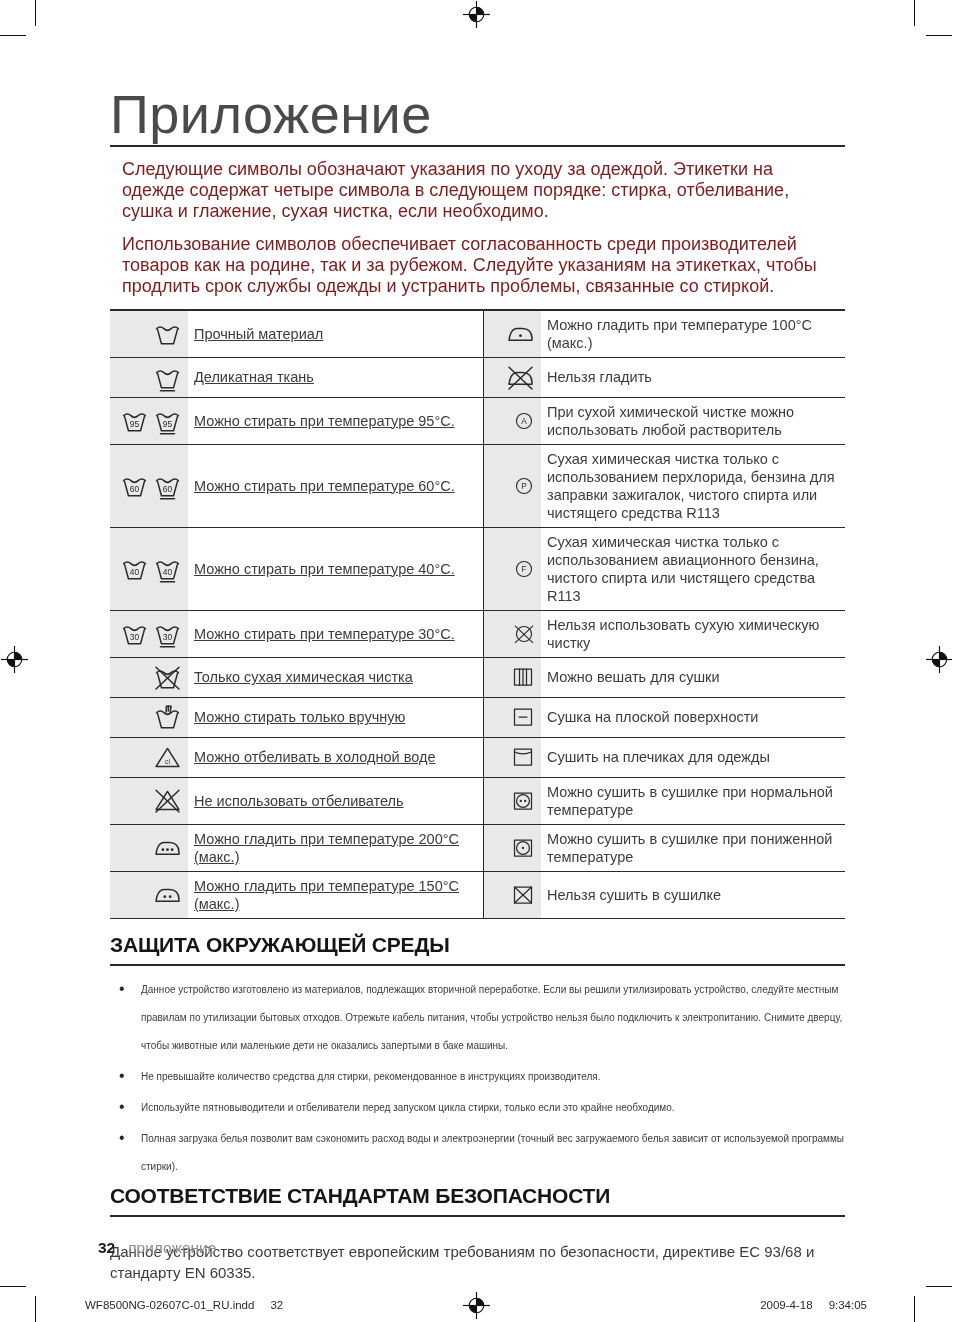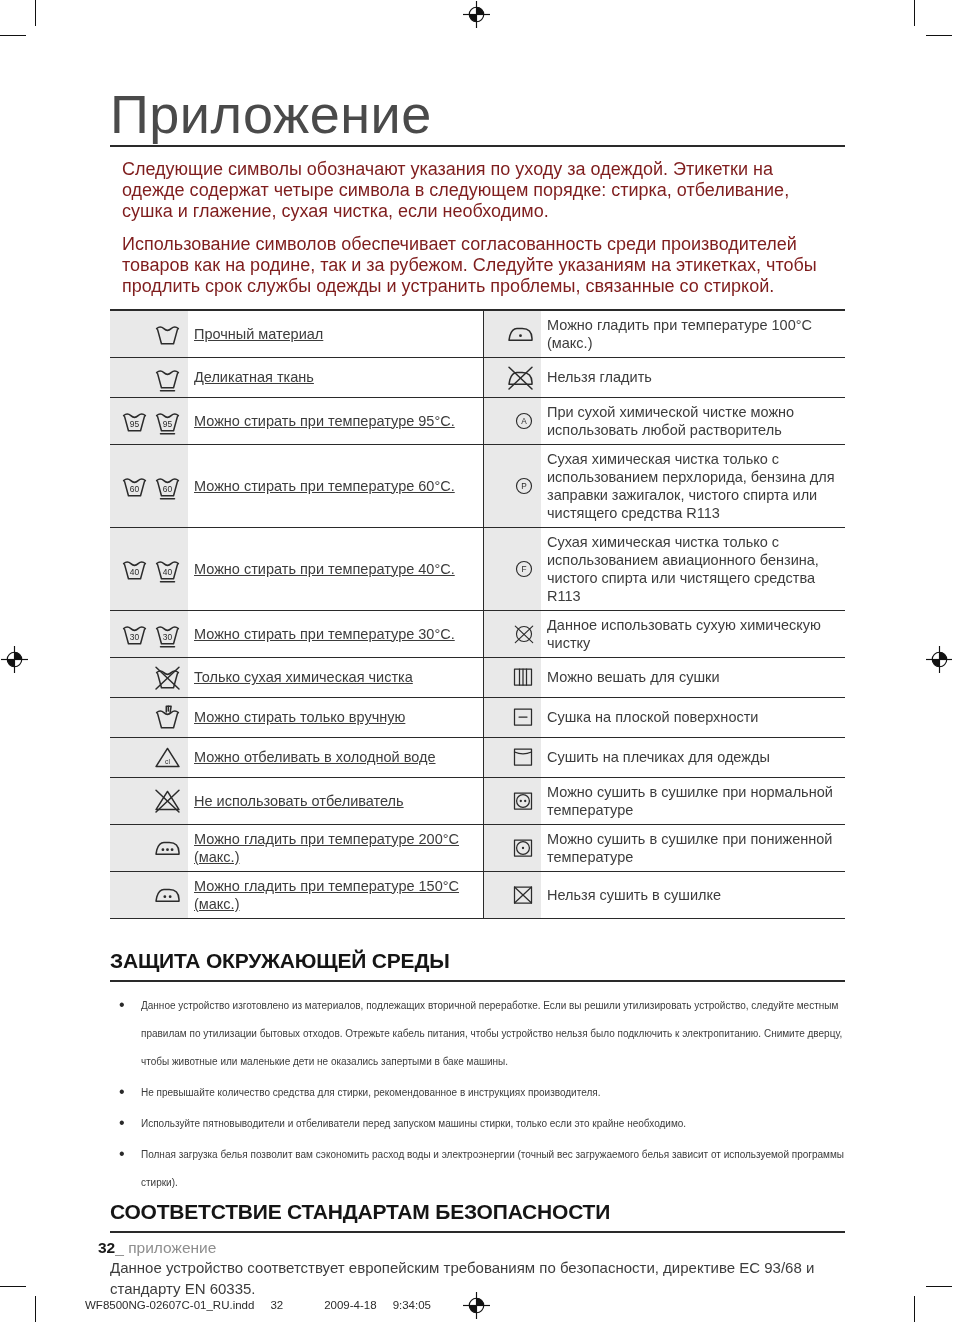--- a/index.html
+++ b/index.html
@@ -16,21 +16,21 @@
     font-size:54px; font-weight:300; letter-spacing:0.5px; line-height:1.05;
     color:#4a4a4a; border-bottom:2px solid #2a2a2a;
   }
 
   
   .sec-heading {
     margin:0; font-size:21px; font-weight:bold; letter-spacing:-0.2px;
     color:#151515; border-bottom:2px solid #2a2a2a; padding-bottom:7px;
   }
   .sec-symbols  { margin-top:33px; }
-  .sec-env      { margin-top:30px; }
+  .sec-env      { margin-top:14px; }
   .sec-safety   { margin-top:0; }
 
   .intro { margin-top:9px; }
   .intro p { margin:12px; font-size:18px; line-height:21px; color:#7f1d1d; }
 
   
   table.care {
     width:100%; table-layout:fixed; border-collapse:collapse;
     margin-top:10px; border-top:2px solid #2a2a2a;
   }
@@ -51,21 +51,21 @@
   .safety-body { margin:24px 0 0 0; font-size:15px; line-height:21px; color:#3c3c3c; }
 
   
   .footer { position:absolute; left:98px; top:1239px; font-size:15.5px; }
   .footer .num { font-weight:bold; color:#1a1a1a; }
   .footer .lbl { color:#8e8e8e; }
 
   
   .printline {
     position:absolute; left:85px; right:85px; top:1299px;
-    font-size:11.5px; color:#2b2b2b; display:flex; justify-content:flex-start;gap:41px;
+    font-size:11.5px; color:#2b2b2b; display:flex; justify-content:space-between;gap:41px;
   }
   .printline .gap { display:inline-block; width:16px; }
 
   
   .regmark { position:absolute; }
   .mark { position:absolute; background:#111; }
   .m-tl-v { left:35px;  top:0;        width:1px;  height:26px; }
   .m-tl-h { left:0;     top:35px;     width:26px; height:1px;  }
   .m-tr-v { right:37px; top:0;        width:1px;  height:26px; }
   .m-tr-h { right:0;    top:35px;     width:26px; height:1px;  }
@@ -256,21 +256,21 @@
                 </g>
               </svg></td>
       <td class="tl">Можно стирать при температуре 30°C.</td>
       <td class="ic"><svg viewBox="0 0 24 24" width="22" height="22">
                 <g fill="none" stroke="#2b2b2b" stroke-width="1.25" stroke-linecap="round" stroke-linejoin="round">
                   <circle cx="12" cy="12" r="8.2"></circle>
                   <line x1="2.5" y1="3.5" x2="21.5" y2="21.5"></line>
                   <line x1="21.5" y1="3.5" x2="2.5" y2="21.5"></line>
                 </g>
               </svg></td>
-      <td class="tr2">Данное использовать сухую химическую чистку</td>
+      <td class="tr2">Нельзя использовать сухую химическую чистку</td>
     </tr>
           <tr>
       <td class="ic"><svg viewBox="0 0 24 24" width="29" height="29">
                 <g fill="none" stroke="#2b2b2b" stroke-width="1.25" stroke-linecap="round" stroke-linejoin="round">
                   <path d="M3 8 Q6 5.2 9 8 Q12 10.8 15 8 Q18 5.2 21 8"></path>
                   <path d="M3.8 8.8 L7 20.5 L17 20.5 L20.2 8.8"></path>
                   <line x1="2.5" y1="3.5" x2="21.5" y2="21.5"></line>
                   <line x1="21.5" y1="3.5" x2="2.5" y2="21.5"></line>
                 </g>
               </svg></td>
@@ -375,21 +375,21 @@
               </svg></td>
       <td class="tr2">Нельзя сушить в сушилке</td>
     </tr>
         </tbody>
     </table>
 
     <h2 class="sec-heading sec-env">ЗАЩИТА ОКРУЖАЮЩЕЙ СРЕДЫ</h2>
     <ul class="env">
         <li>Данное устройство изготовлено из материалов, подлежащих вторичной переработке. Если вы решили утилизировать устройство, следуйте местным правилам по утилизации бытовых отходов. Отрежьте кабель питания, чтобы устройство нельзя было подключить к электропитанию. Снимите дверцу, чтобы животные или маленькие дети не оказались запертыми в баке машины.</li>
         <li>Не превышайте количество средства для стирки, рекомендованное в инструкциях производителя.</li>
-        <li>Используйте пятновыводители и отбеливатели перед запуском машины стирки, только если это крайне необходимо.</li>
+        <li>Используйте пятновыводители и отбеливатели перед запуском цикла стирки, только если это крайне необходимо.</li>
         <li>Полная загрузка белья позволит вам сэкономить расход воды и электроэнергии (точный вес загружаемого белья зависит от используемой программы стирки).</li>
       </ul>
 
     <h2 class="sec-heading sec-safety">СООТВЕТСТВИЕ СТАНДАРТАМ БЕЗОПАСНОСТИ</h2>
     <p class="safety-body">Данное устройство соответствует европейским требованиям по безопасности, директиве ЕС 93/68 и стандарту EN 60335.</p>
 
   </div>
 
   <div class="footer">
     <span class="num">32</span><span class="lbl">_ </span><span class="lbl">приложение</span>

